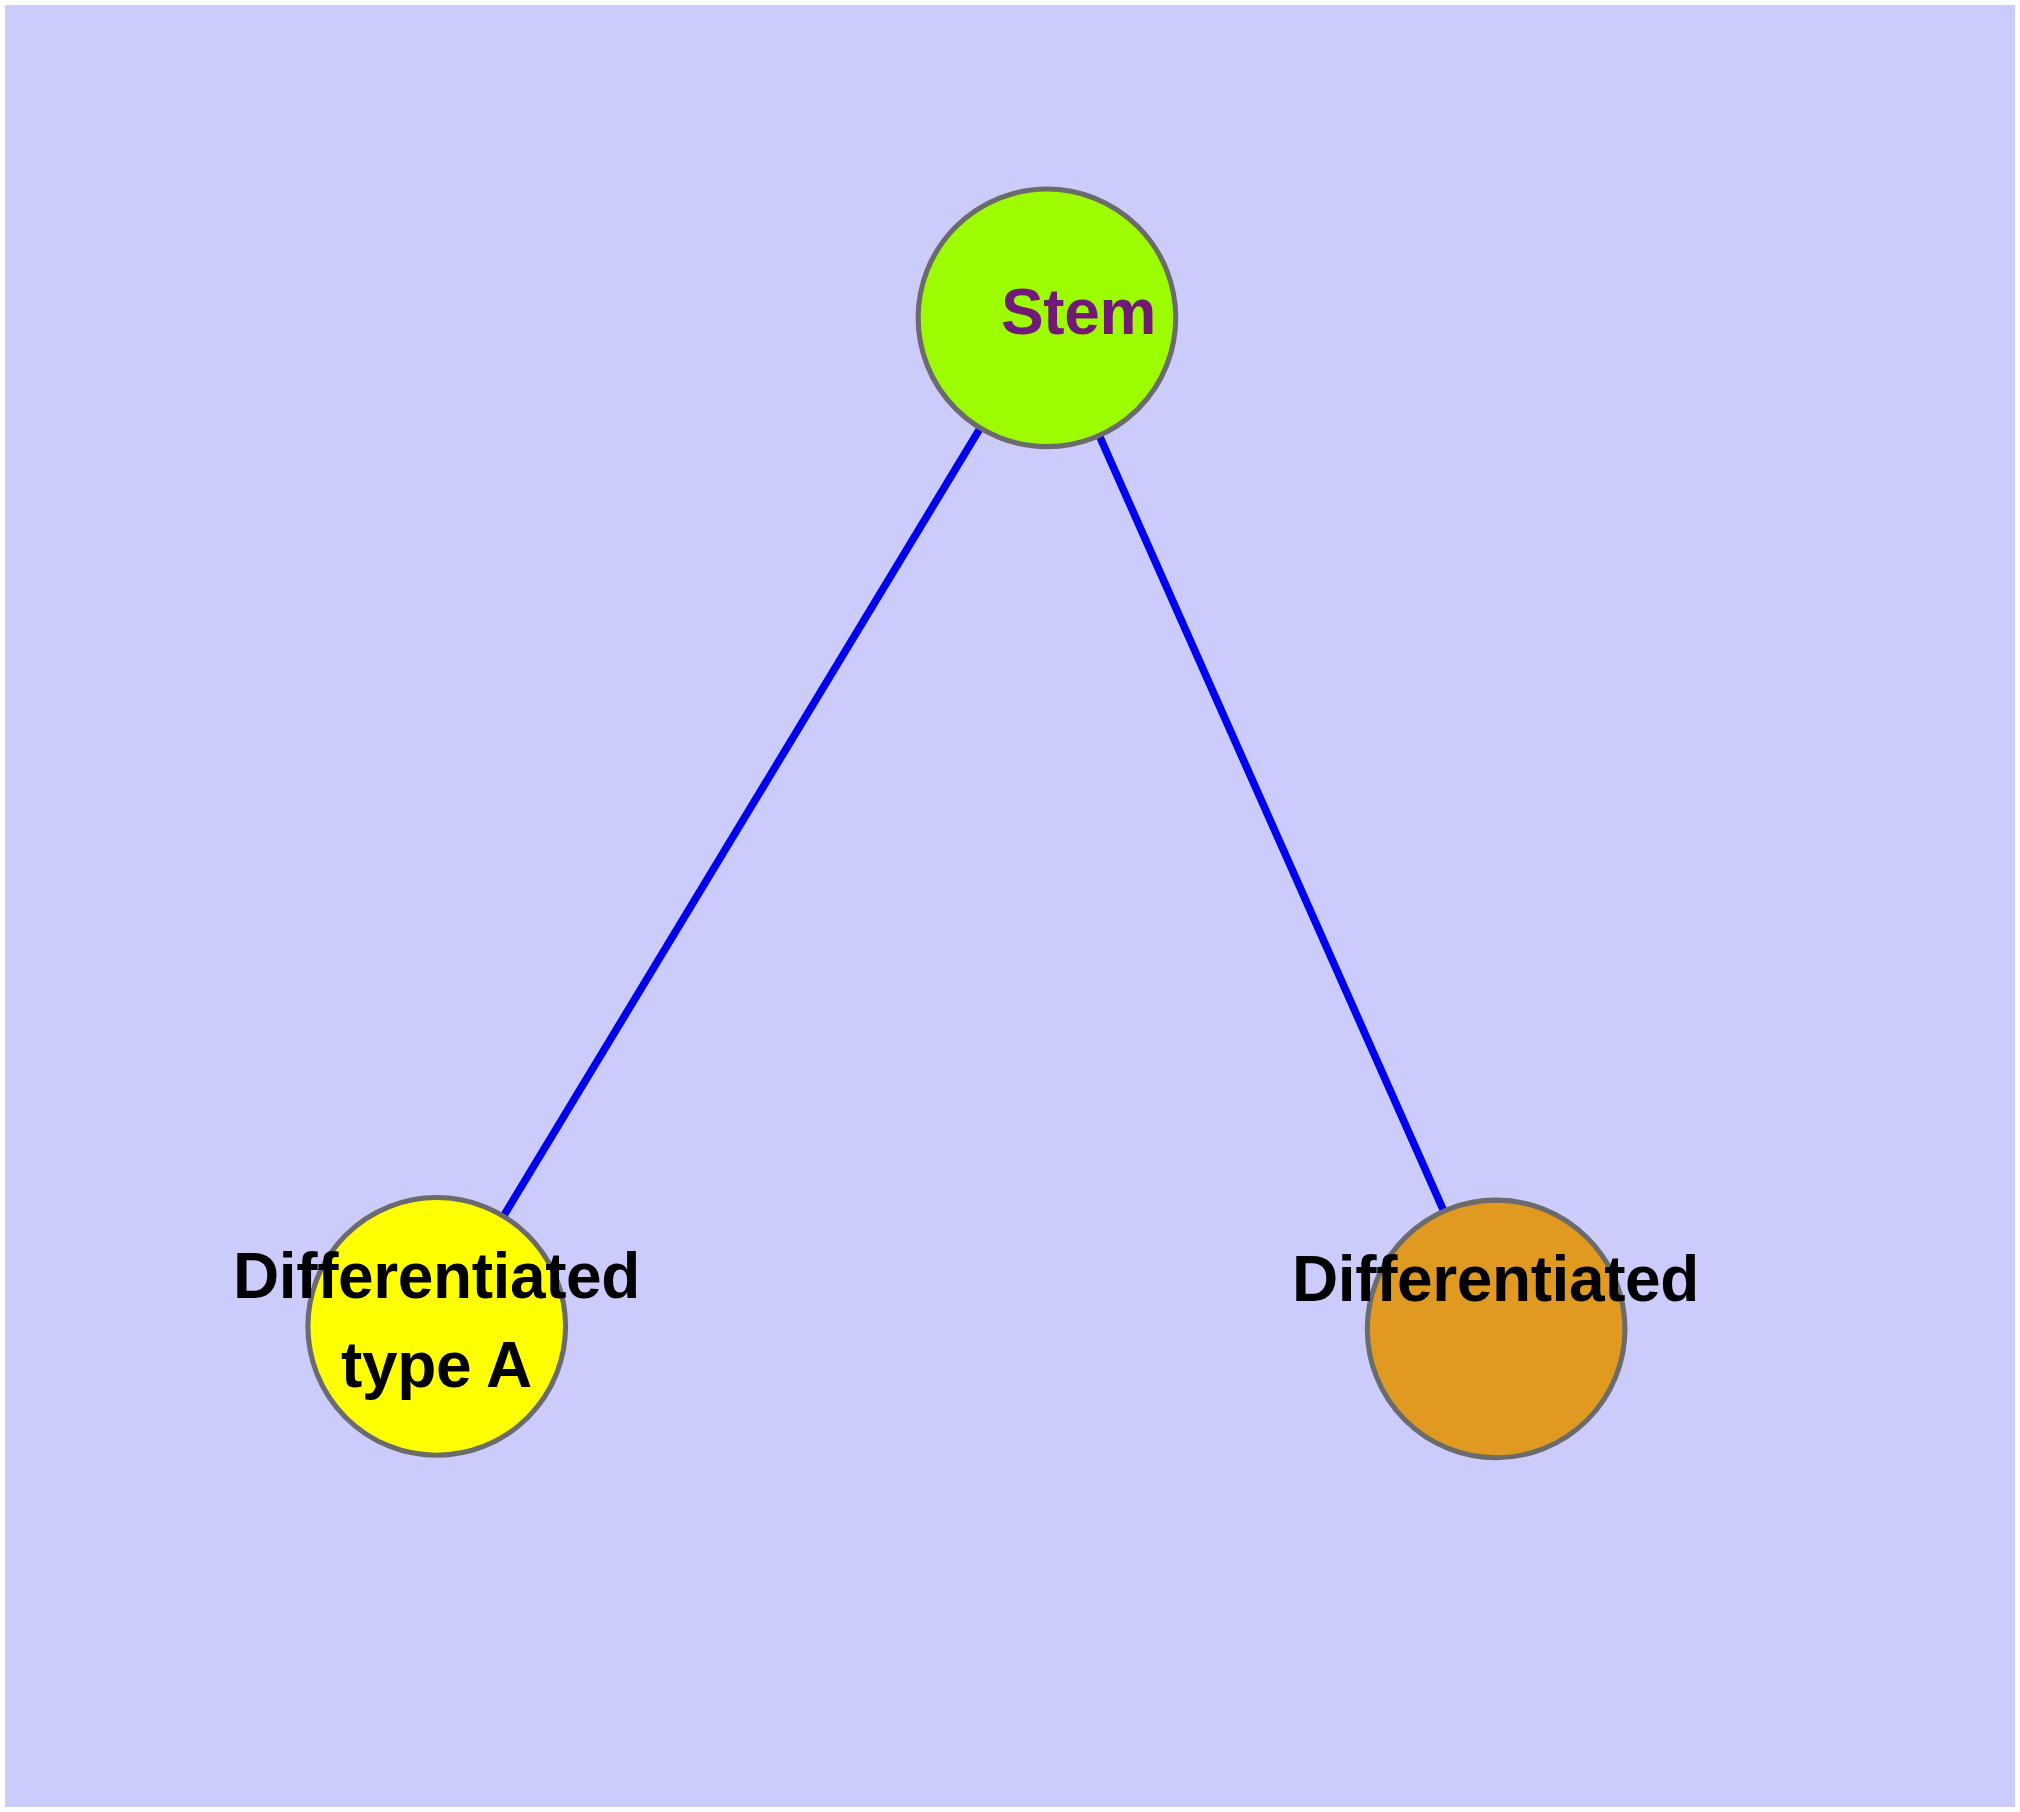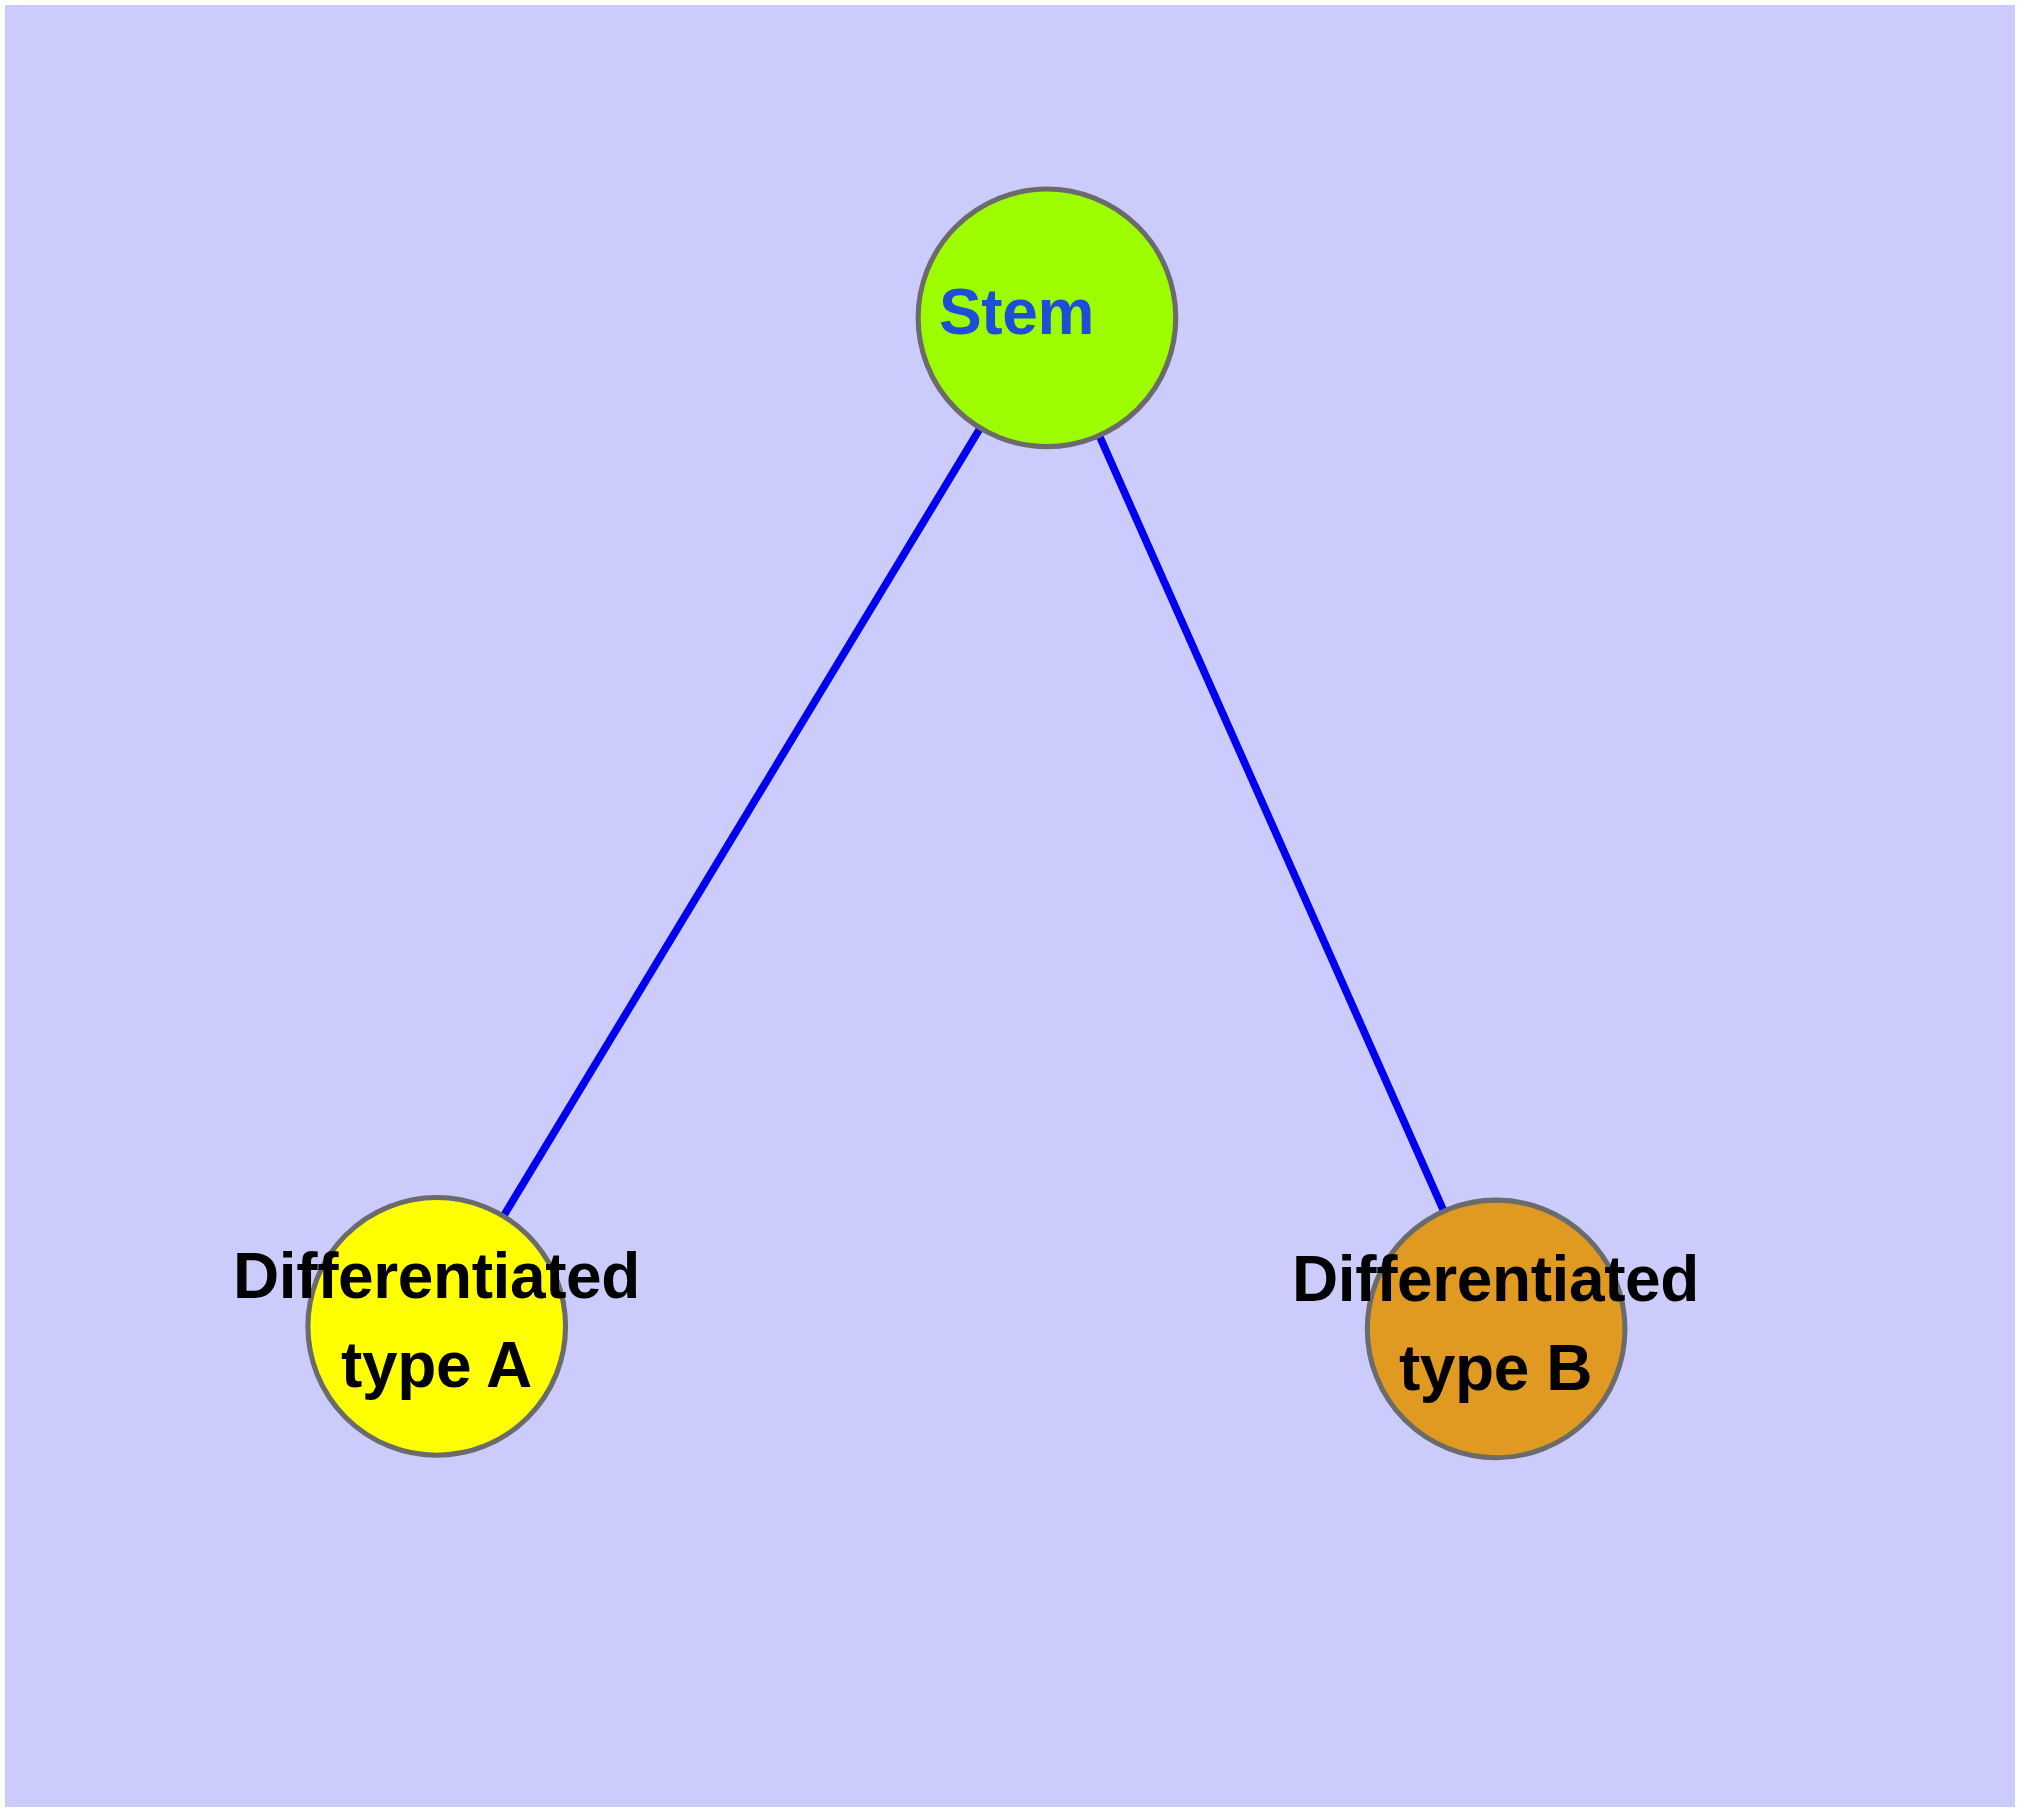--- a/index.html
+++ b/index.html
@@ -70,28 +70,27 @@
       <line class="edge-line" x1="1235" y1="375" x2="515" y2="1565" stroke="#0000ee"></line>
       <line class="edge-line" x1="1235" y1="375" x2="1765" y2="1568" stroke="#0000ee"></line>
     </g>
     <g>
       <circle class="node-circle" cx="1235" cy="375" r="152" fill="#9efc00" stroke="#6b6b6b"></circle>
       <circle class="node-circle" cx="515" cy="1565" r="152" fill="#ffff00" stroke="#6b6b6b"></circle>
       <circle class="node-circle" cx="1765" cy="1568" r="152" fill="#e09a22" stroke="#6b6b6b"></circle>
     </g>
   </svg>
 
-  <div class="node-label" id="label-stem" style="left: 508px; top: 268px; width: 1017px; height: 89px; color: #1d4ed8;">
+  <div class="node-label" id="label-stem" style="left: 570px; top: 268px; width: 1017px; height: 89px; color: #701a75;">
     <span class="line">Stem</span>
   </div>
 
   <div class="node-label" id="label-diff-a" style="left: -72px; top: 1232px; width: 1017px; height: 178px; color: rgb(0, 0, 0);">
     <span class="line">Differentiated</span>
     <span class="line">type A</span>
   </div>
 
   <div class="node-label" id="label-diff-b" style="left: 987px; top: 1235px; width: 1017px; height: 178px; color: rgb(0, 0, 0);">
     <span class="line">Differentiated</span>
-    <span class="line">type B</span>
   </div>
 
 </div>
 
 
 </body></html>

